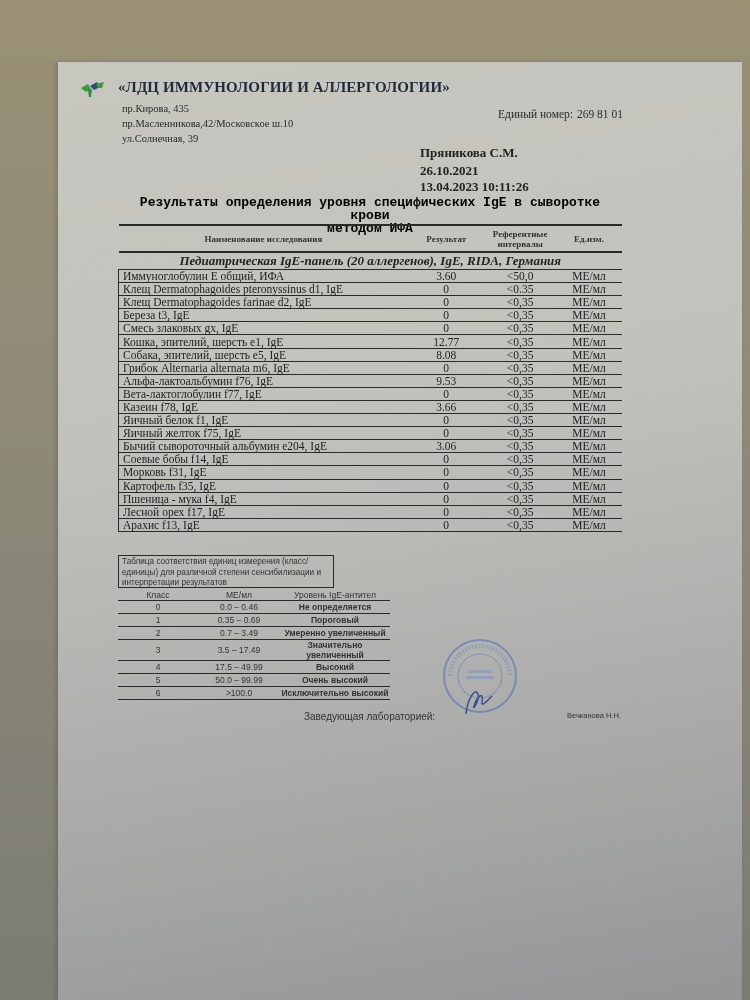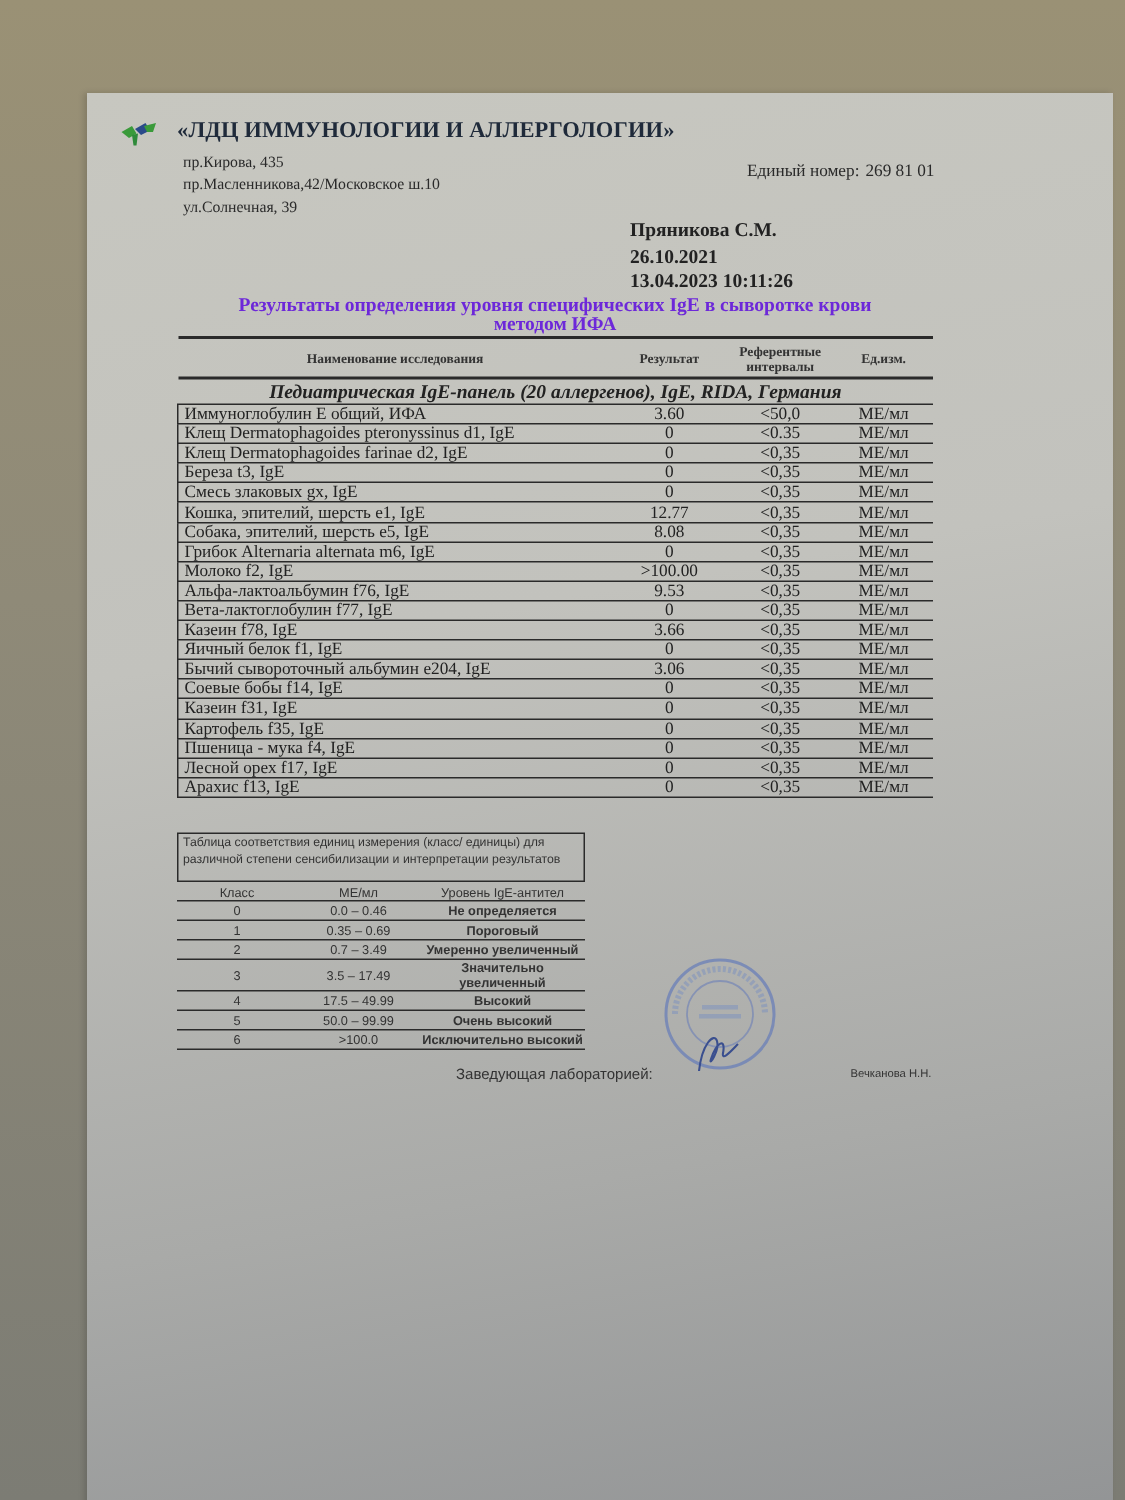--- a/index.html
+++ b/index.html
@@ -18,38 +18,38 @@
     position:absolute; left:118px; top:79px; font-family:"Liberation Serif", serif;
     font-weight:bold; font-size:15px; color:#1f2a3a; letter-spacing:0.1px;
   }
   .addr { position:absolute; left:122px; font-family:"Liberation Serif", serif; font-size:10.5px; color:#2a2a2a; }
   .phone { position:absolute; left:494px; top:108px; font-family:"Liberation Serif", serif; font-size:11.5px; color:#2a2a2a; }
   .phone span { margin-left:4px; }
   .pinfo { position:absolute; font-family:"Liberation Serif", serif; }
   .pval { position:absolute; left:420px; font-size:13px; font-weight:bold; color:#222; white-space:nowrap; }
   .report-title {
     position:absolute; left:118px; width:504px; top:196px; text-align:center;
-    font-family:Liberation Serif, serif; font-weight:bold; font-size:13px; line-height:13px; color:#6d28d9;
+    font-family:Liberation Mono, monospace; font-weight:bold; font-size:13px; line-height:13px; color:#000000;
   }
   .results {
     position:absolute; left:118px; top:224px; width:504px; border-collapse:collapse;
     font-family:"Liberation Serif", serif; color:#222;
   }
   .results th {
     font-size:9px; font-weight:bold; color:#333; height:25px; line-height:10px;
     border-top:2px solid #2a2a2a; border-bottom:2px solid #2a2a2a; padding:0;
   }
   .results td { font-size:11.5px; height:12.1px; line-height:12px; padding:0 0 0 4px; border-bottom:1.6px solid #2a2a2a; white-space:nowrap; }
   .results td.c { text-align:center; padding:0; }
   .results tr.panel td {
     font-style:italic; font-weight:bold; font-size:13px; text-align:center; height:16px; padding:0;
   }
   .results tr.data td:first-child { border-left:1.5px solid #2a2a2a; }
   .legend-box {
-    position:absolute; left:118px; top:555px; width:272px; height:33px;
+    position:absolute; left:118px; top:555px; width:216px; height:33px;
     border:1.5px solid #2a2a2a; font-size:8.2px; line-height:10.5px; color:#333; padding:1px 3px; box-sizing:border-box;
   }
   .classes {
     position:absolute; left:118px; top:589px; width:272px; border-collapse:collapse; font-size:8.5px; color:#333;
   }
   .classes th { font-weight:normal; height:11px; border-bottom:1.5px solid #2a2a2a; padding:0; }
   .classes td { text-align:center; height:12px; border-bottom:1.5px solid #2a2a2a; padding:0; font-weight:bold; }
   .classes td.n { font-weight:normal; }
   .stamp { position:absolute; left:438px; top:636px; width:84px; height:84px; }
   .sign-label { position:absolute; left:272px; top:711px; font-size:10px; color:#333;margin-left:32px; }
@@ -145,26 +145,20 @@
         <td class="c">&lt;0,35</td>
         <td class="c">МЕ/мл</td>
       </tr>
       <tr class="data">
         <td>Грибок Alternaria alternata m6, IgE</td>
         <td class="c">0</td>
         <td class="c">&lt;0,35</td>
         <td class="c">МЕ/мл</td>
       </tr>
       <tr class="data">
-        <td>Молоко f2, IgE</td>
-        <td class="c">&gt;100.00</td>
-        <td class="c">&lt;0,35</td>
-        <td class="c">МЕ/мл</td>
-      </tr>
-      <tr class="data">
         <td>Альфа-лактоальбумин f76, IgE</td>
         <td class="c">9.53</td>
         <td class="c">&lt;0,35</td>
         <td class="c">МЕ/мл</td>
       </tr>
       <tr class="data">
         <td>Вета-лактоглобулин f77, IgE</td>
         <td class="c">0</td>
         <td class="c">&lt;0,35</td>
         <td class="c">МЕ/мл</td>
@@ -175,33 +169,39 @@
         <td class="c">&lt;0,35</td>
         <td class="c">МЕ/мл</td>
       </tr>
       <tr class="data">
         <td>Яичный белок f1, IgE</td>
         <td class="c">0</td>
         <td class="c">&lt;0,35</td>
         <td class="c">МЕ/мл</td>
       </tr>
       <tr class="data">
+        <td>Яичный желток f75, IgE</td>
+        <td class="c">0</td>
+        <td class="c">&lt;0,35</td>
+        <td class="c">МЕ/мл</td>
+      </tr>
+      <tr class="data">
         <td>Бычий сывороточный альбумин e204, IgE</td>
         <td class="c">3.06</td>
         <td class="c">&lt;0,35</td>
         <td class="c">МЕ/мл</td>
       </tr>
       <tr class="data">
         <td>Соевые бобы f14, IgE</td>
         <td class="c">0</td>
         <td class="c">&lt;0,35</td>
         <td class="c">МЕ/мл</td>
       </tr>
       <tr class="data">
-        <td>Казеин f31, IgE</td>
+        <td>Морковь f31, IgE</td>
         <td class="c">0</td>
         <td class="c">&lt;0,35</td>
         <td class="c">МЕ/мл</td>
       </tr>
       <tr class="data">
         <td>Картофель f35, IgE</td>
         <td class="c">0</td>
         <td class="c">&lt;0,35</td>
         <td class="c">МЕ/мл</td>
       </tr>

